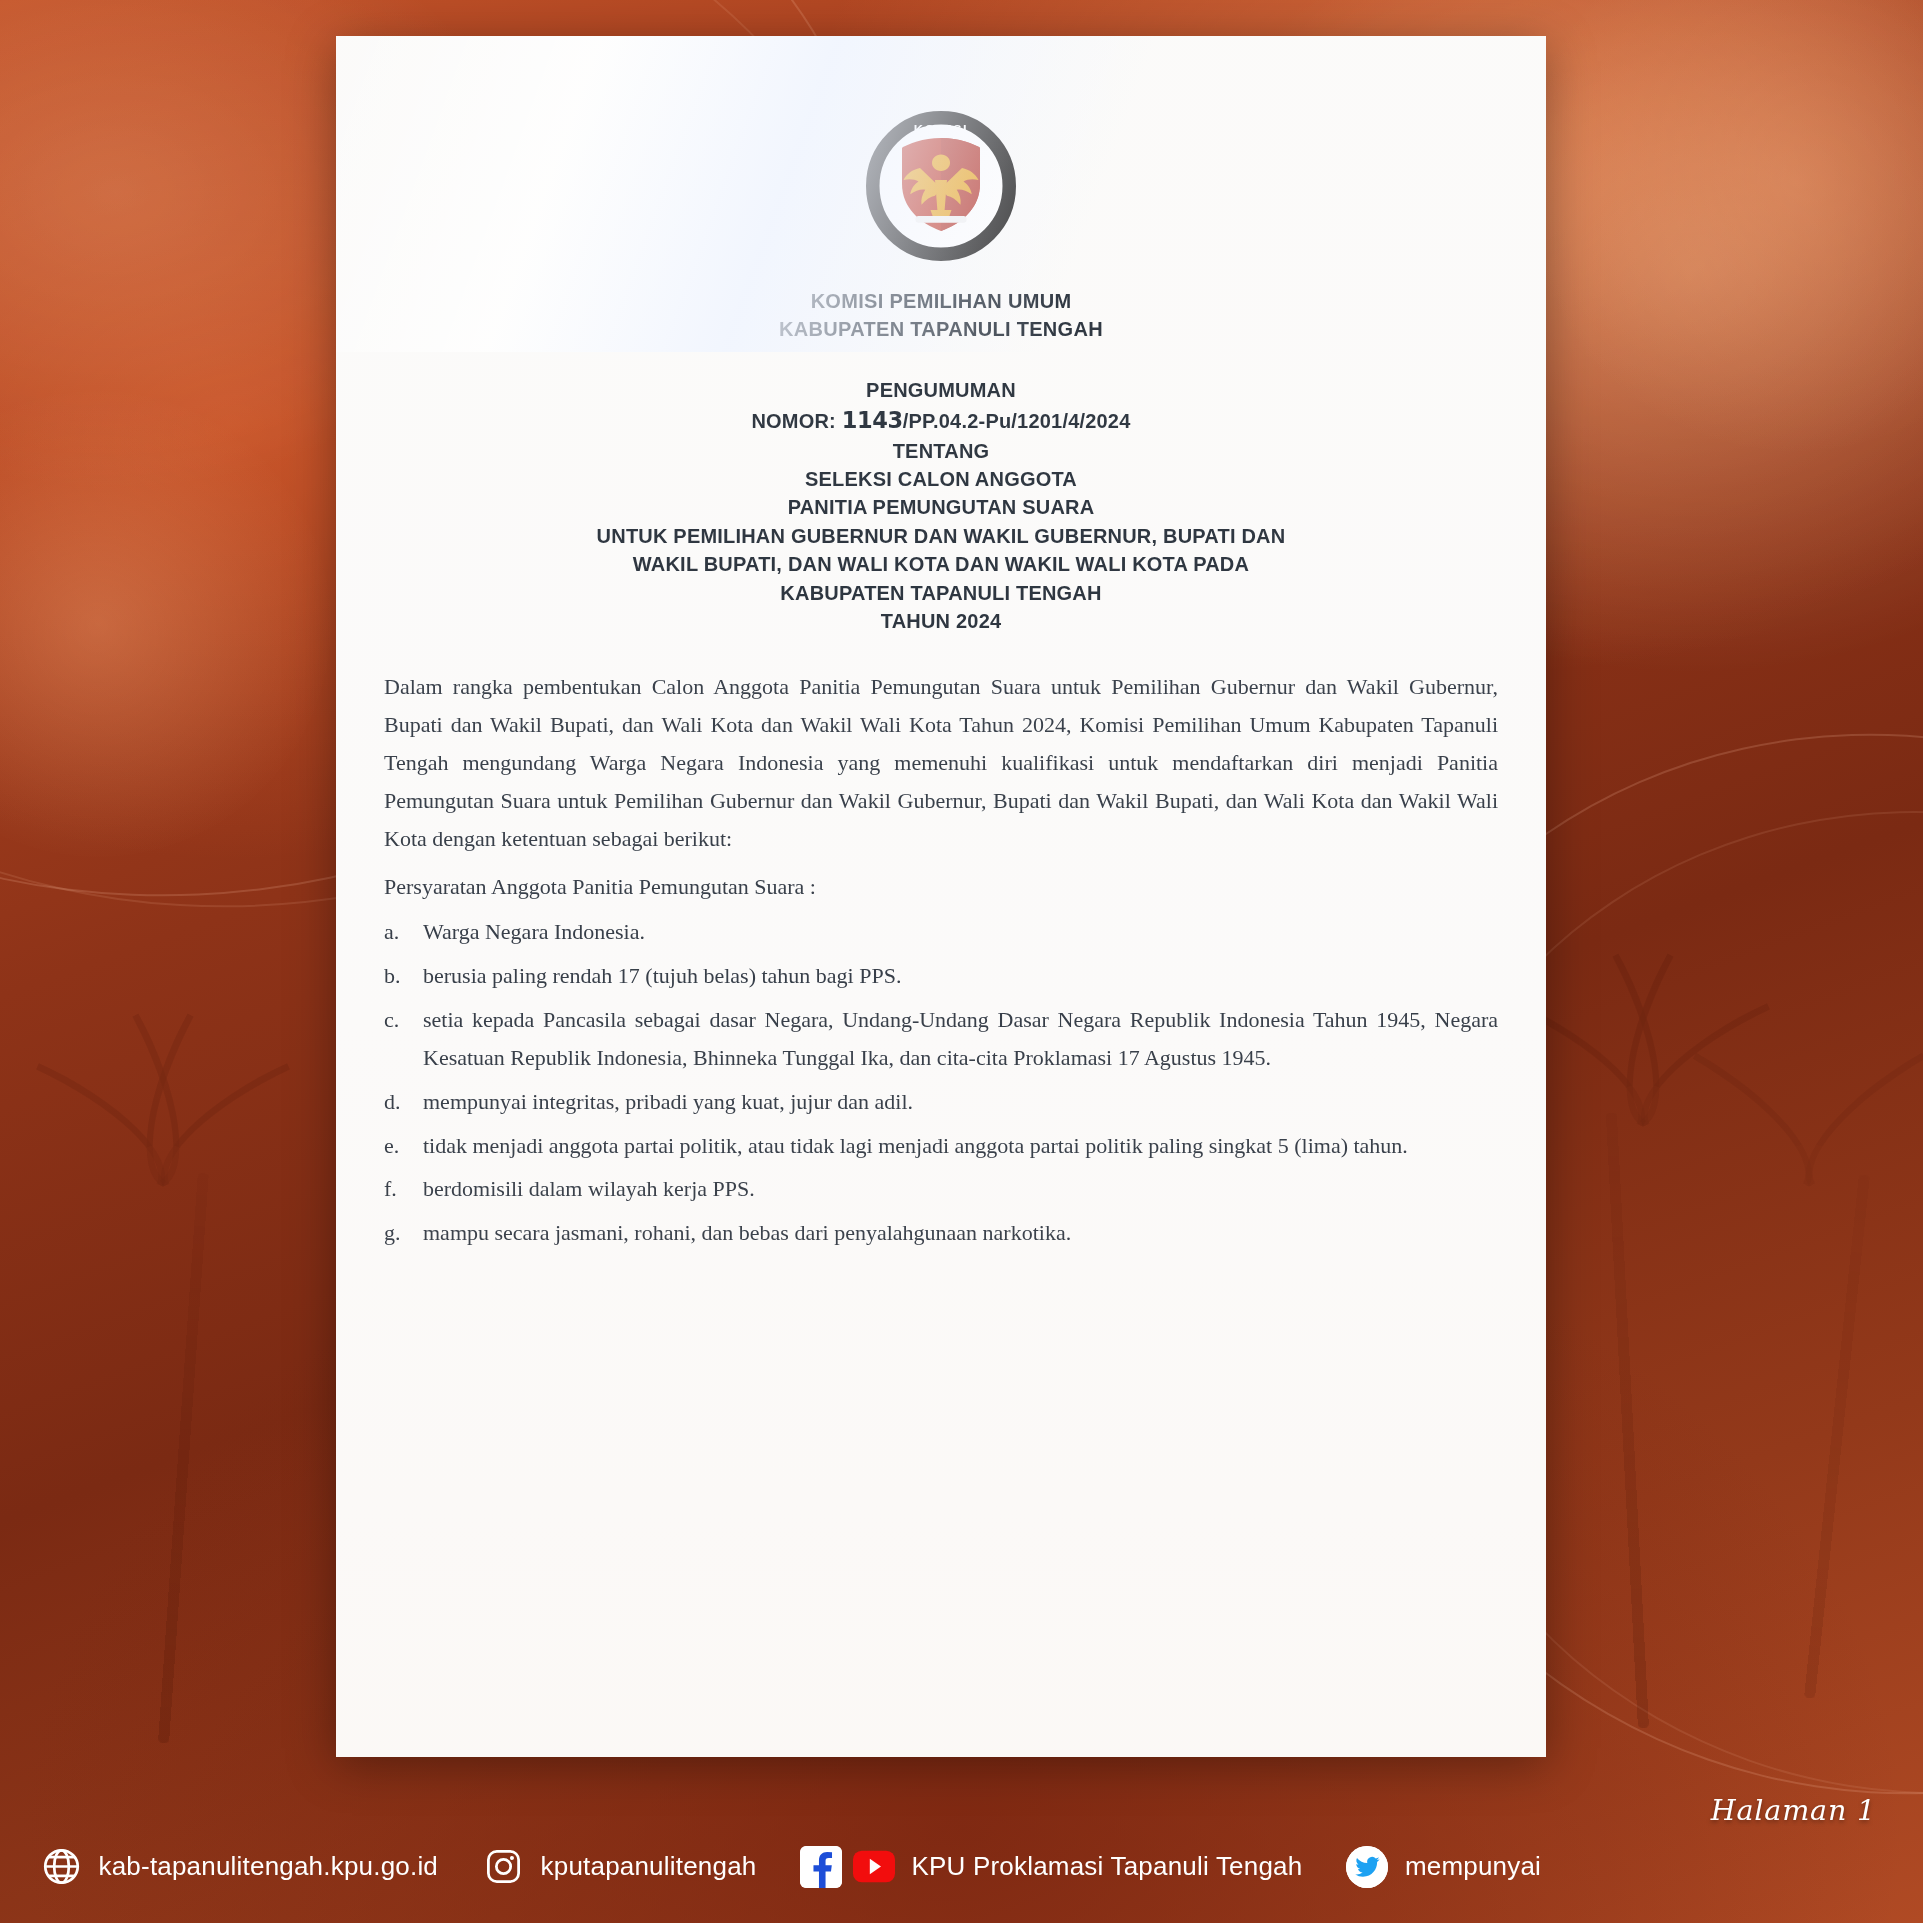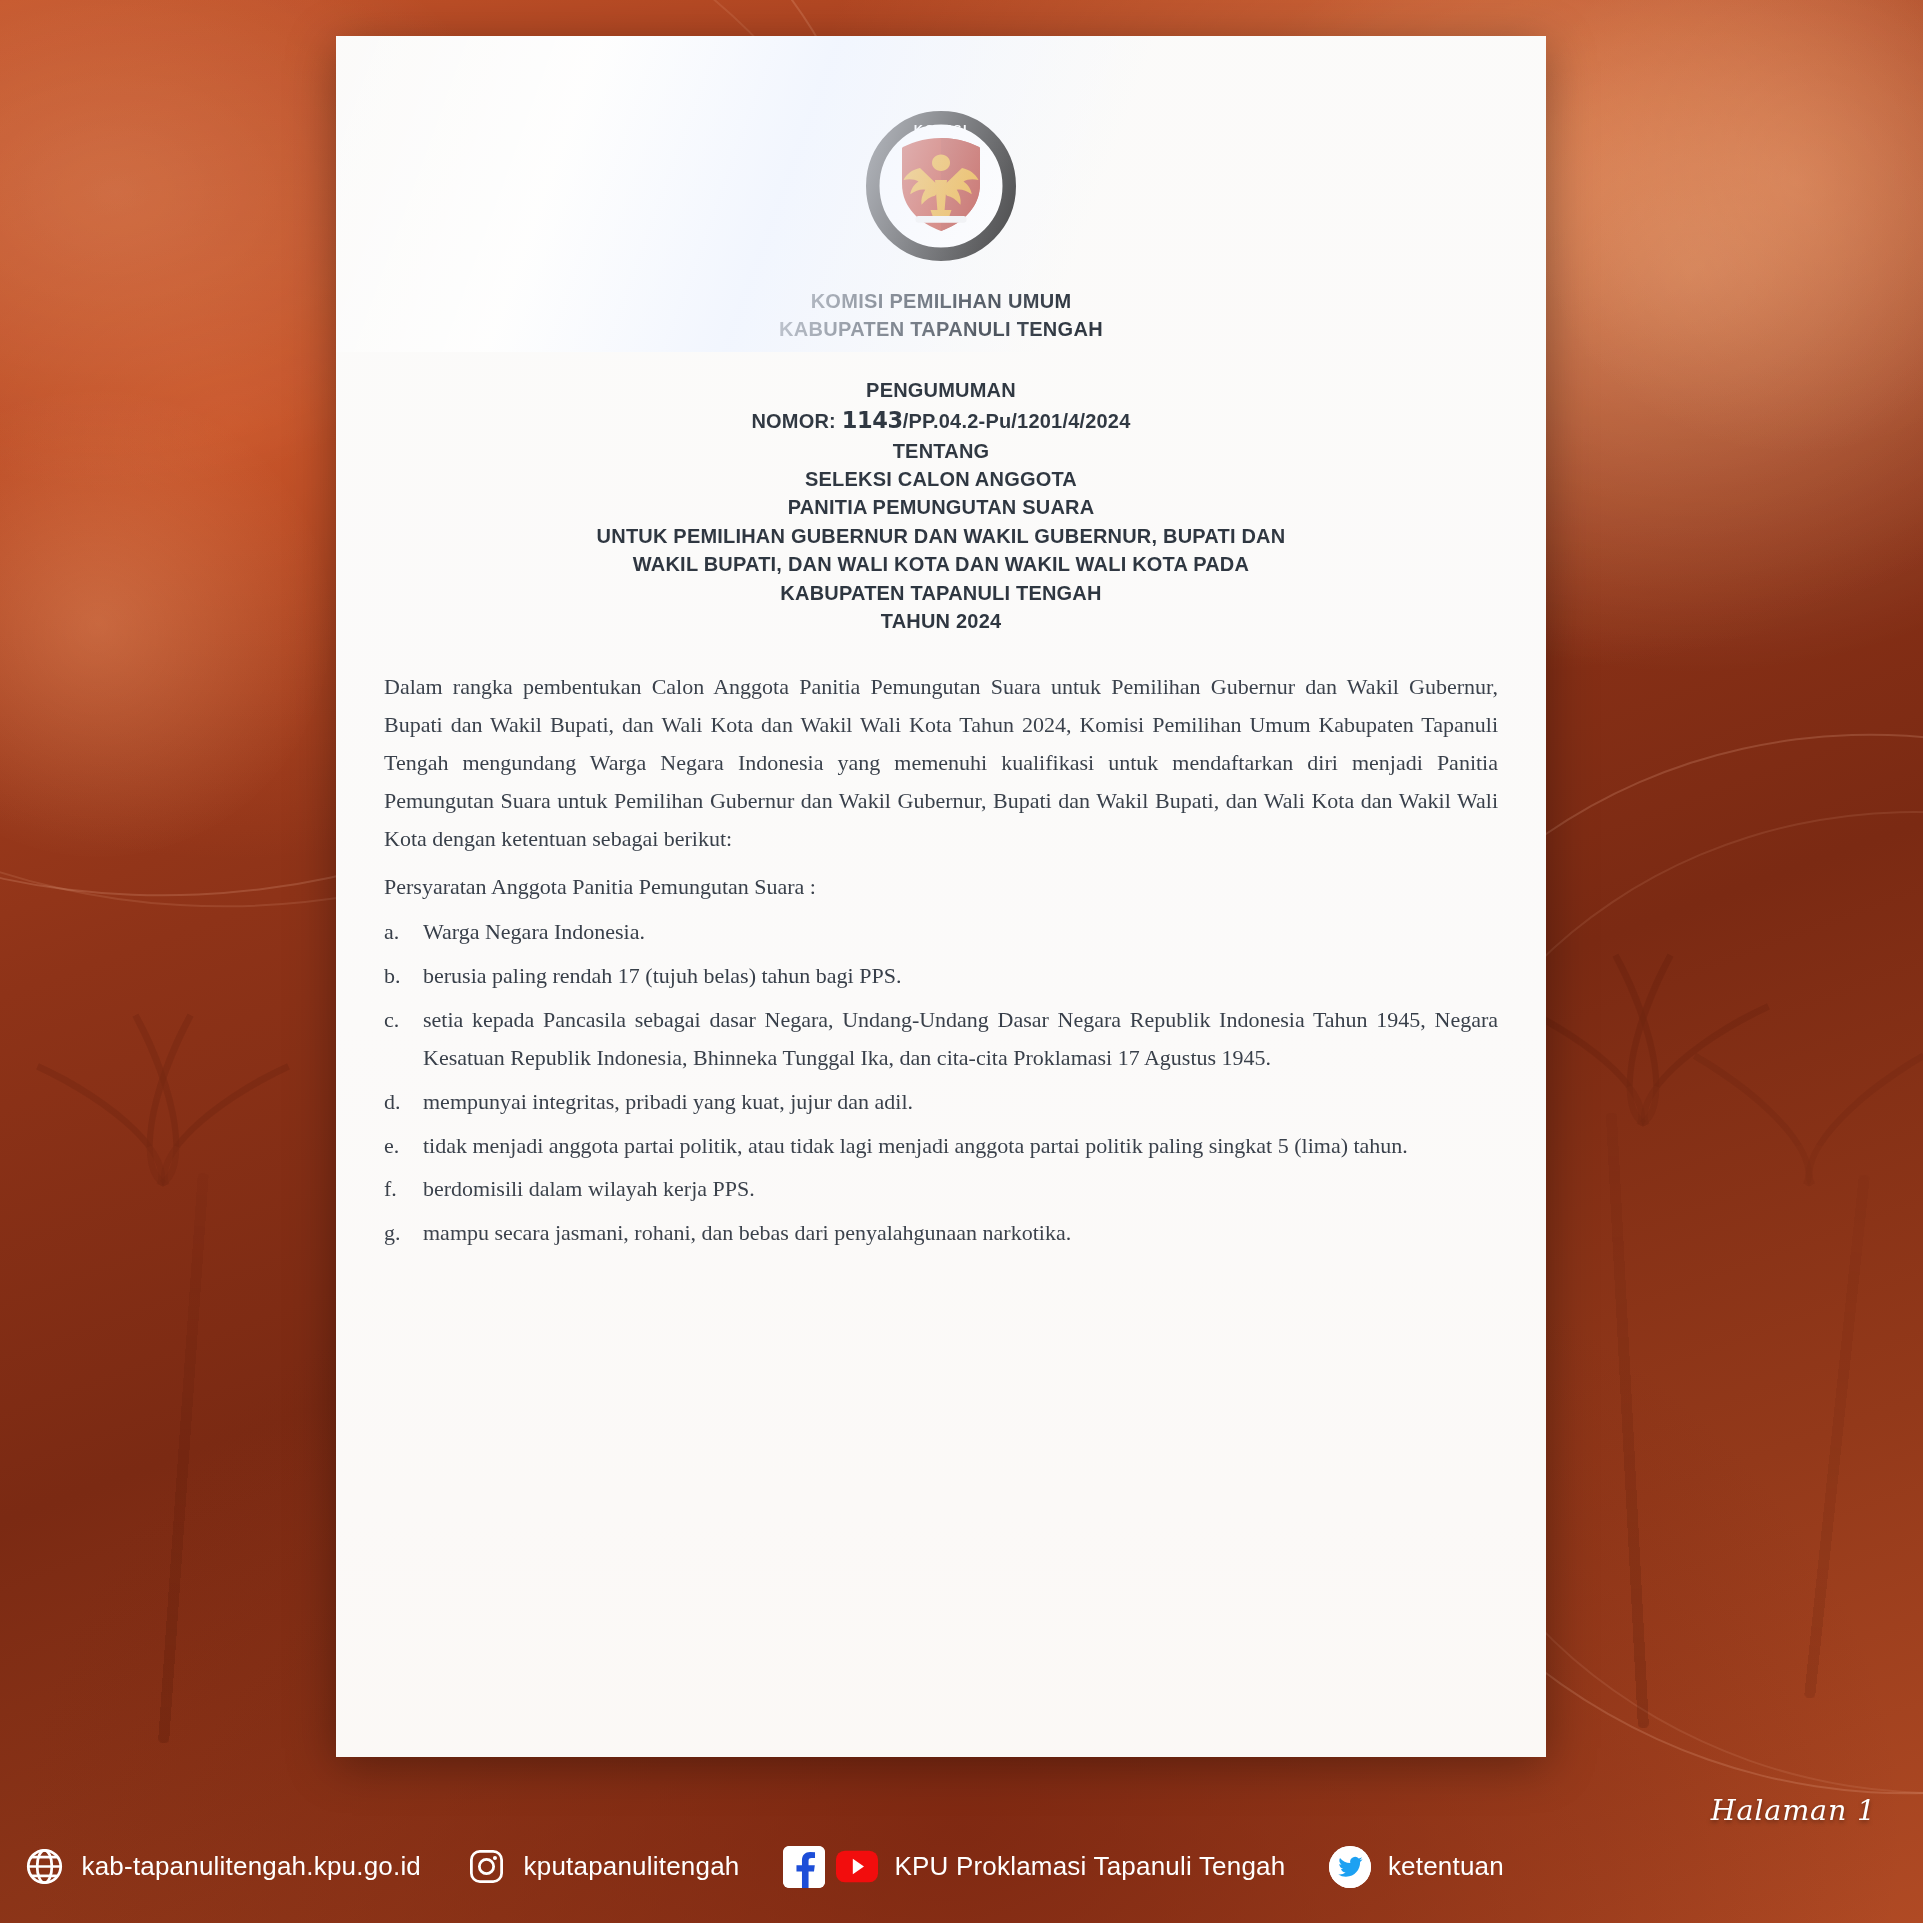--- a/index.html
+++ b/index.html
@@ -190,21 +190,21 @@
 
   
   .footer {
     position: absolute;
     left: 0;
     bottom: 0;
     width: 100%;
     height: 113px;
     display: flex;
     align-items: center;
-    padding-left: 23px;
+    padding-left: 40px;
     box-sizing: border-box;
     color: #fff;
     font-size: 26px;
     letter-spacing: 0.2px;
   }
   .fgroup {
     display: flex;
     align-items: center;
     margin-right: 44px;
   }
@@ -399,16 +399,16 @@
     <span class="label">KPU Proklamasi Tapanuli Tengah</span>
   </div>
 
   <div class="fgroup">
     <span class="ficon round">
       <svg viewBox="0 0 24 24" width="42" height="42">
         <circle cx="12" cy="12" r="12" fill="#ffffff"></circle>
         <path d="M19.2 7.6c-.5.23-1.05.38-1.63.45.59-.35 1.03-.9 1.25-1.56-.55.33-1.16.56-1.8.69a2.85 2.85 0 0 0-4.86 2.6 8.1 8.1 0 0 1-5.88-2.98 2.85 2.85 0 0 0 .88 3.8c-.46-.01-.9-.14-1.28-.35v.04c0 1.38.98 2.53 2.28 2.79-.24.07-.5.1-.76.1-.18 0-.37-.02-.54-.05a2.86 2.86 0 0 0 2.66 1.98 5.72 5.72 0 0 1-4.22 1.18 8.07 8.07 0 0 0 4.37 1.28c5.24 0 8.1-4.34 8.1-8.1v-.37c.56-.4 1.04-.9 1.43-1.5z" fill="#1da1f2"></path>
       </svg>
     </span>
-    <span class="label">ketentuan</span>
+    <span class="label">mempunyai</span>
   </div>
 </div>
 
 
 </body></html>

